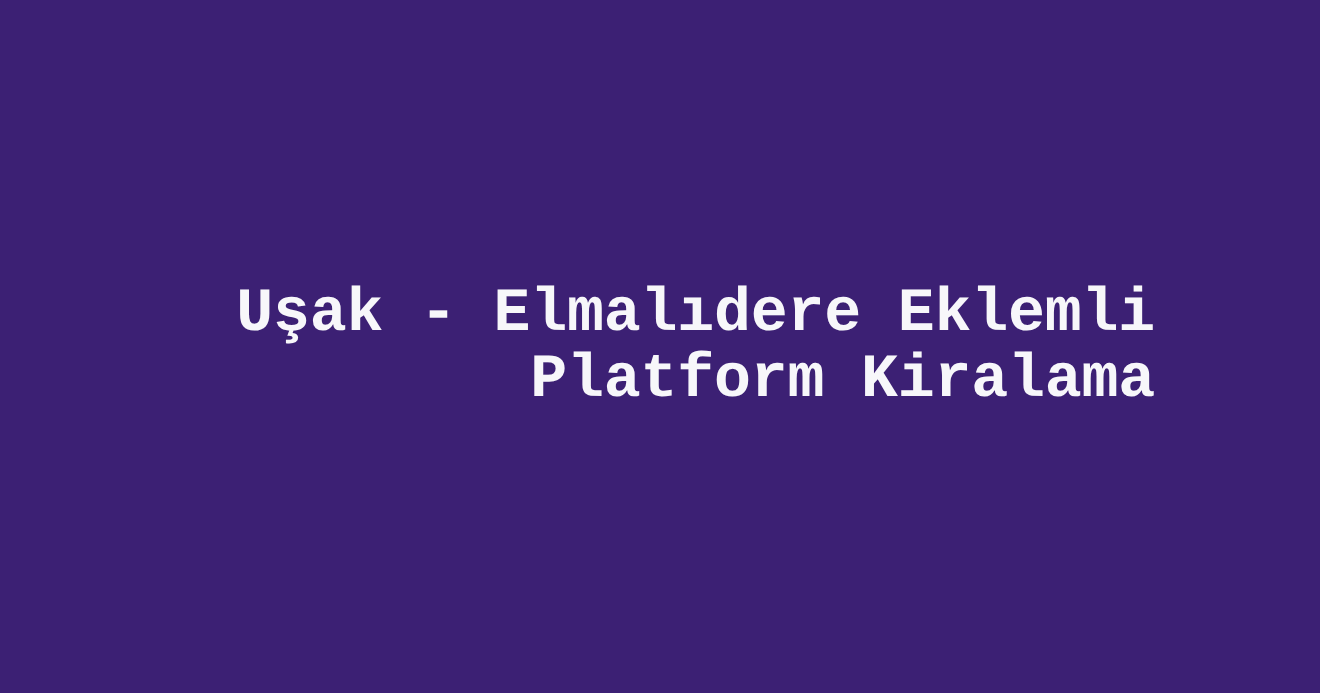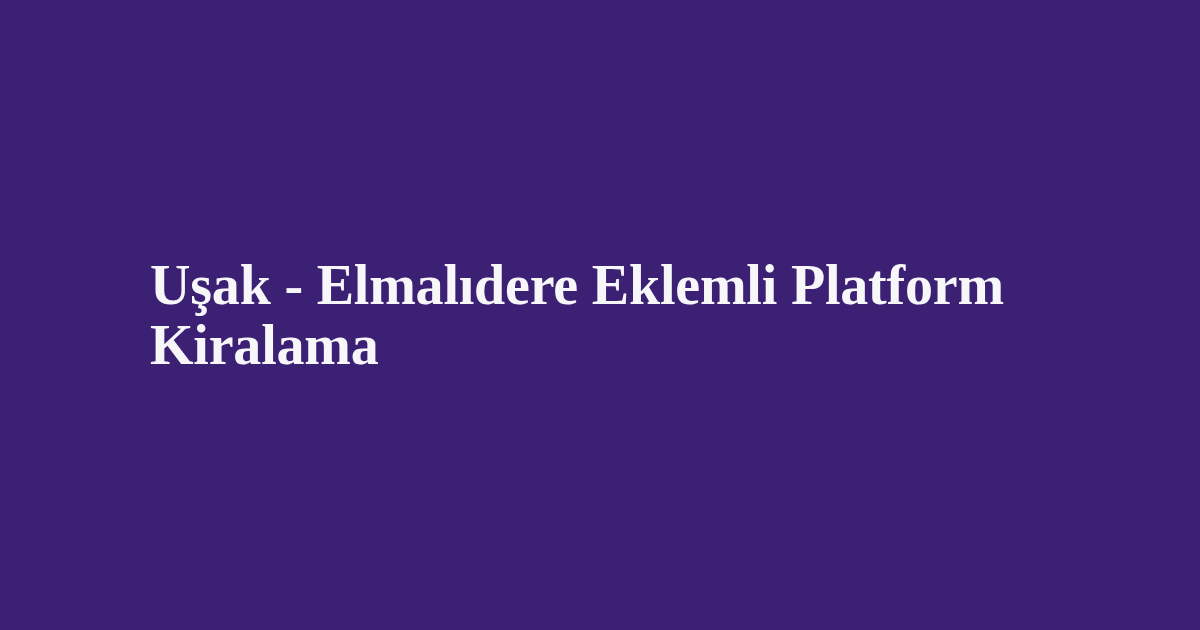--- a/index.html
+++ b/index.html
@@ -25,23 +25,23 @@
     display: flex;
     align-items: center;
     justify-content: center;
     padding: 0 72px;
   }
 
   .og-title {
     margin: 0;
     width: 100%;
     max-width: 900px;
-    text-align: left;
+    text-align: right;
     color: #F7F7FA;
-    font-family: Liberation Serif, serif;
+    font-family: Liberation Mono, monospace;
     font-size: 56px;
     line-height: 60px;
     font-weight: 700;
     letter-spacing: -0.2px;
     word-wrap: break-word;
     -webkit-font-smoothing: antialiased;
   }
 </style>
 </head>
 <body>

